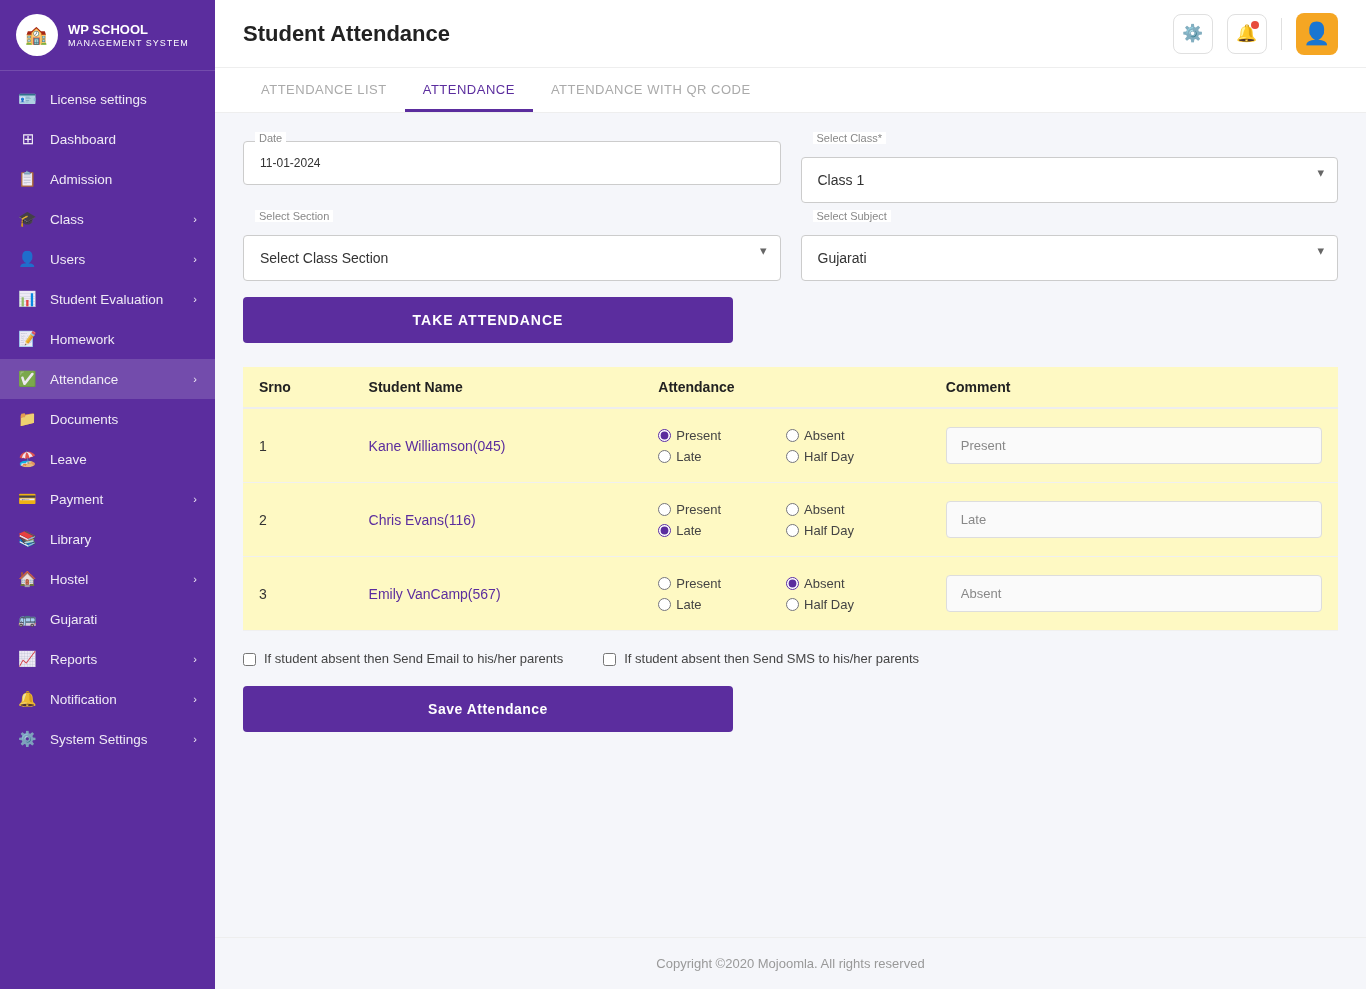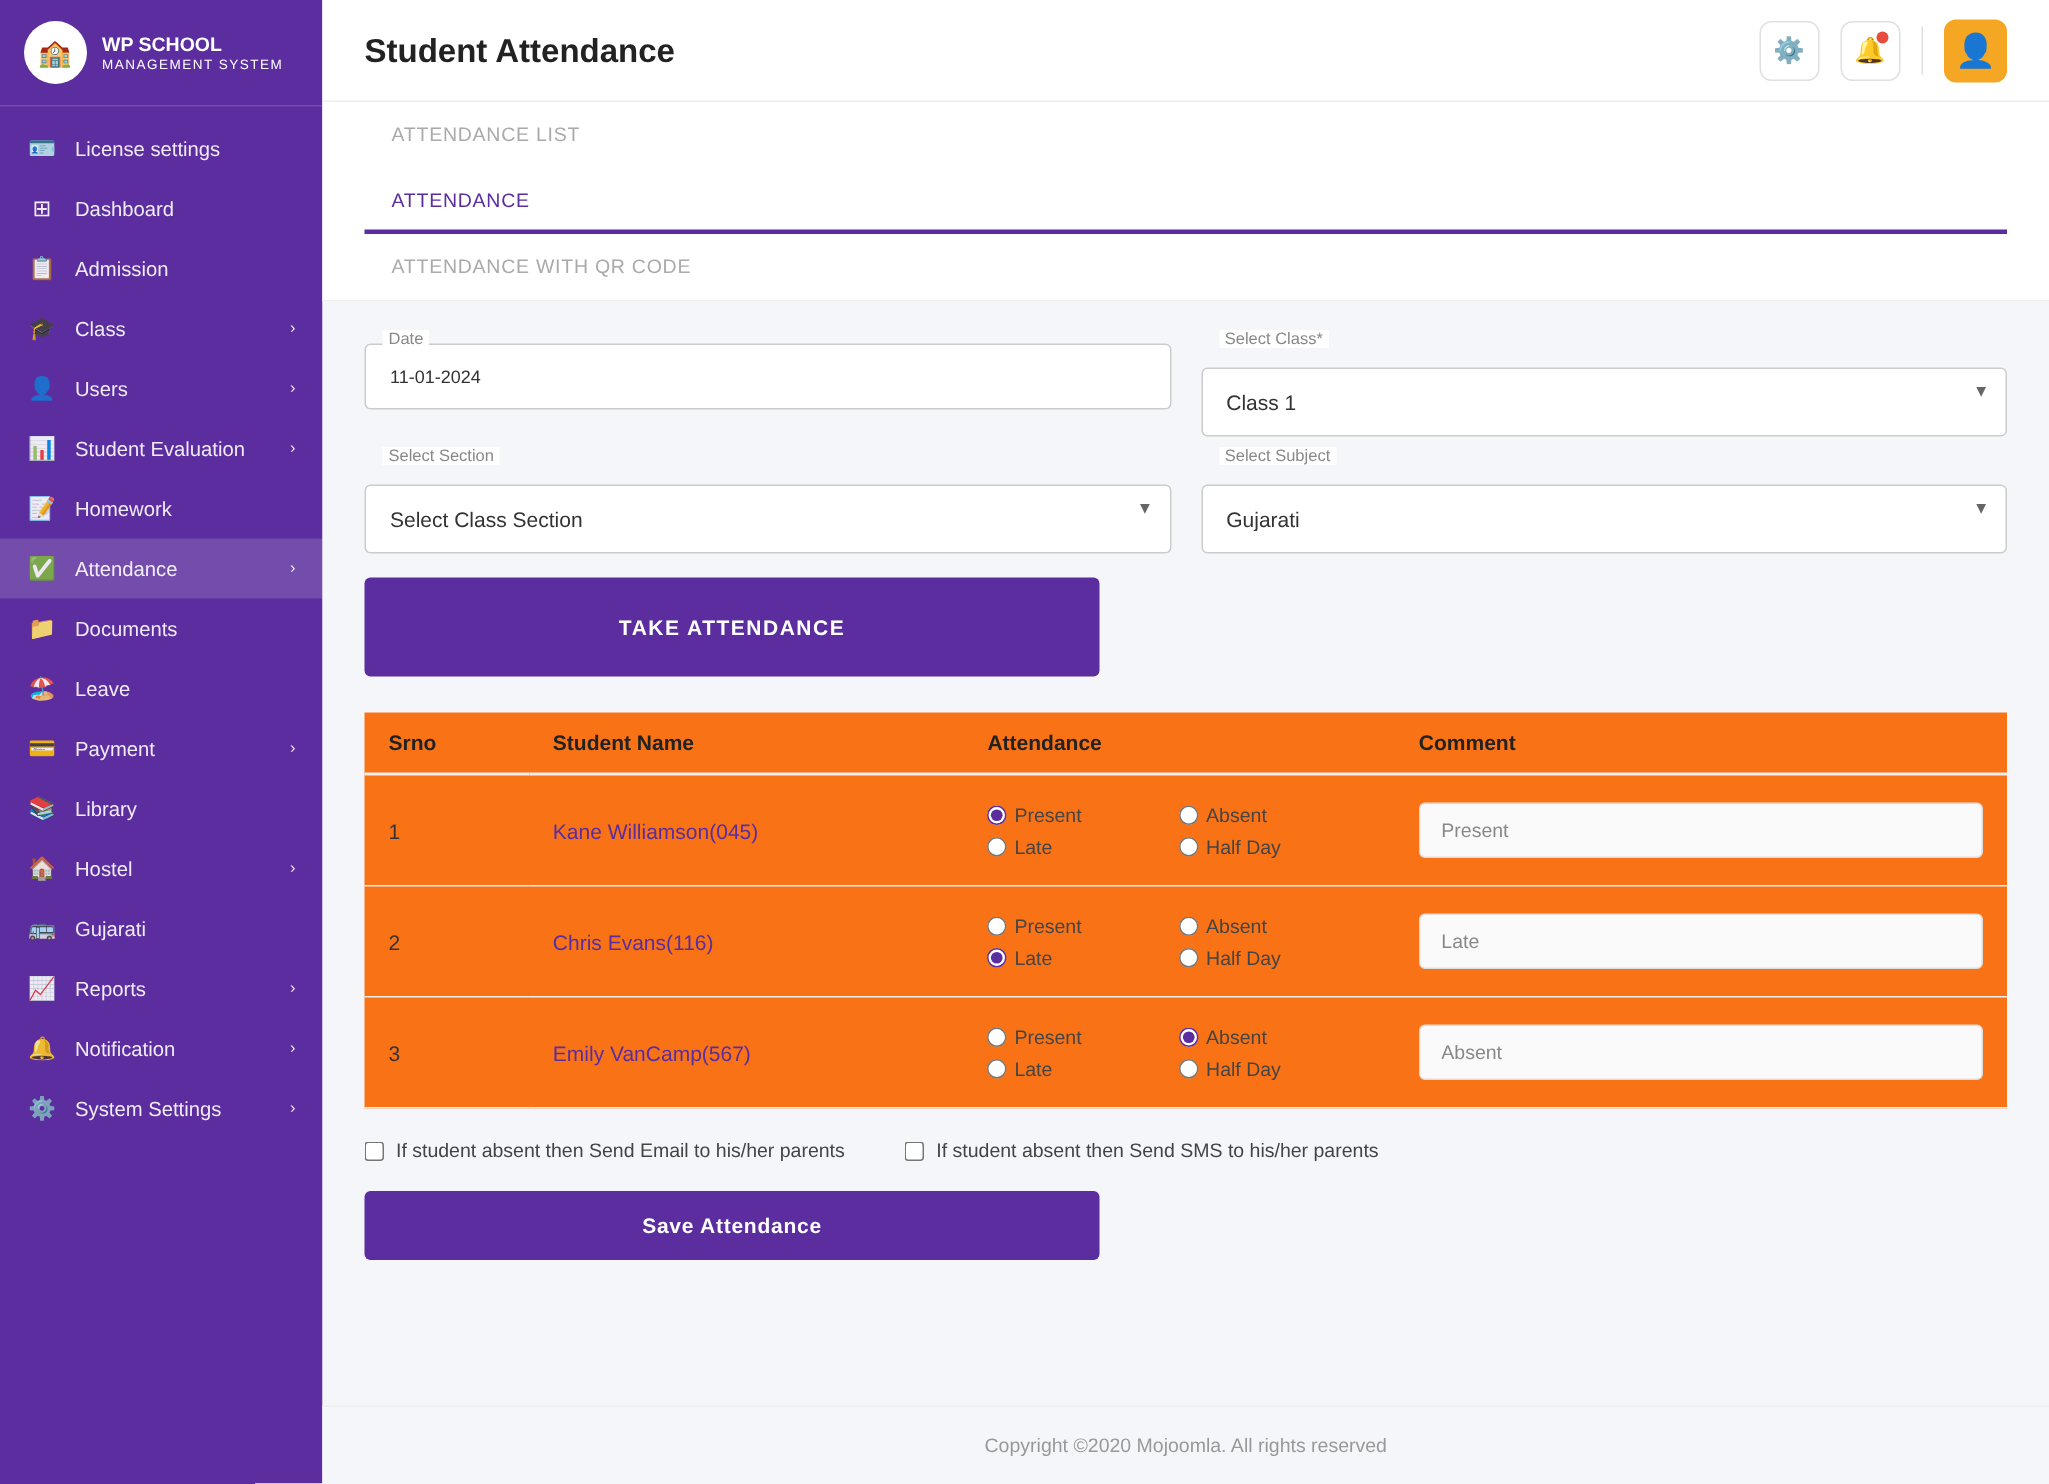--- a/index.html
+++ b/index.html
@@ -91,21 +91,20 @@
     }
     .topbar-divider { width: 1px; height: 32px; background: #e0e0e0; }
 
     
     .tabs-bar {
       background: #fff;
       padding: 0 28px;
       display: flex;
       gap: 0;
       border-bottom: 1px solid #eee;
-      flex-direction: column;
     }
     .tab {
       padding: 14px 18px 12px;
       font-size: 13px;
       font-weight: 500;
       color: #aaa;
       cursor: pointer;
       border-bottom: 3px solid transparent;
       text-transform: uppercase;
       letter-spacing: 0.5px;
@@ -173,42 +172,42 @@
       pointer-events: none;
       color: #666;
       font-size: 13px;
     }
 
     .btn-take-attendance {
       background: #5b2d9e;
       color: #fff;
       border: none;
       border-radius: 4px;
-      padding: 25px 30px;
+      padding: 15px 30px;
       font-size: 14px;
       font-weight: 600;
       cursor: pointer;
       width: 490px;
       letter-spacing: 1px;
       text-transform: uppercase;
       margin-bottom: 24px;
     }
 
     .class-date-header {
       font-size: 17px;
       font-weight: 600;
       color: #222;
       margin-bottom: 20px;
     }
 
     
     .attendance-table {
       width: 100%;
       border-collapse: collapse;
-      background: #f97316;
+      background: #fef9c3;
     }
     .attendance-table th {
       padding: 12px 16px;
       text-align: left;
       font-size: 14px;
       font-weight: 600;
       color: #222;
       border-bottom: 2px solid #eee;
     }
     .attendance-table td {

